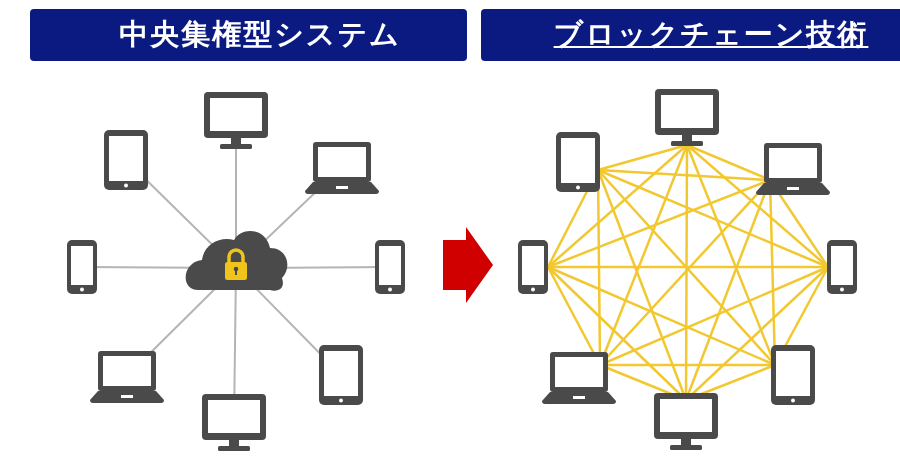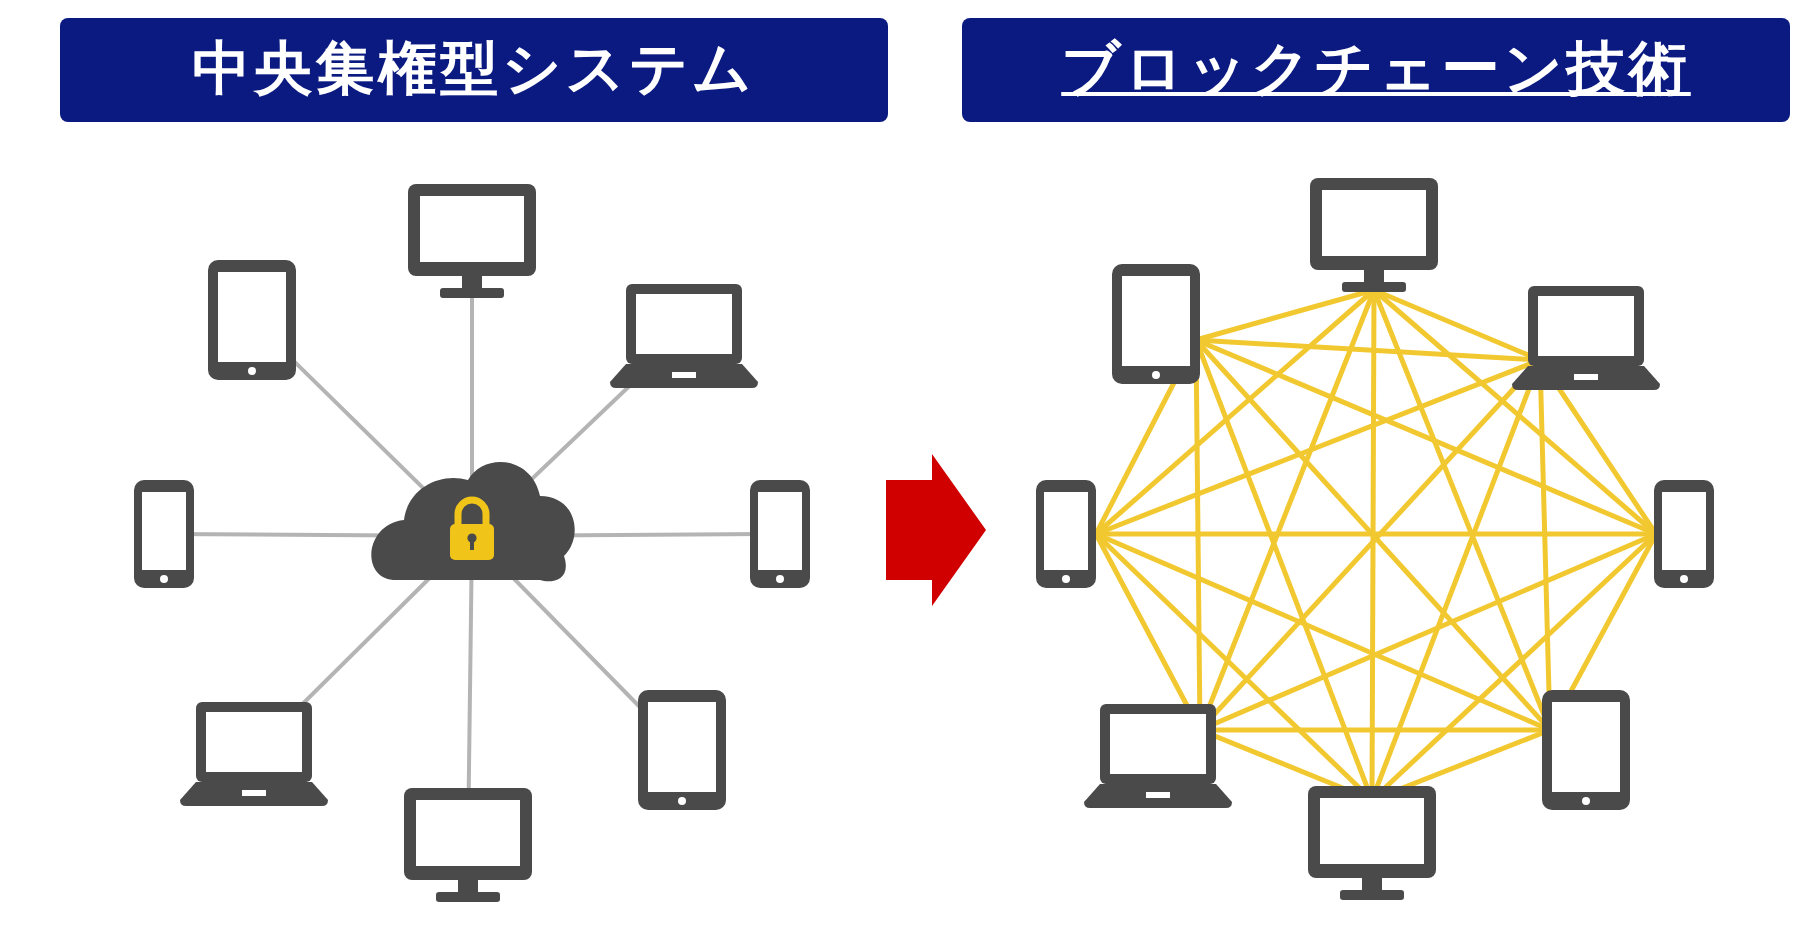--- a/index.html
+++ b/index.html
@@ -1,20 +1,20 @@
 <!DOCTYPE html>
 <html><head>
 <meta charset="utf-8">
 <style>
   html, body { margin:0; padding:0; background:#ffffff; }
   body { width:900px; height:473px; position:relative; overflow:hidden; font-family:"DejaVu Sans", sans-serif; }
   .banner {
     position:absolute; top:9px; height:52px; background:#0a1a80; border-radius:4px;
     color:#ffffff; font-weight:bold; font-size:29px; letter-spacing:2px;
-    display:flex; align-items:center; justify-content:center;
+    display:flex; align-items:center; justify-content:center;padding-left:23px;
   }
   #banner-left { left:30px; width:414px; }
   #banner-right { left:481px; width:414px;text-decoration:underline; }
   svg.diagram { position:absolute; left:0; top:0; }
 </style>
 </head>
 <body>
 
 <div class="banner" id="banner-left">中央集権型システム</div>
 <div class="banner" id="banner-right">ブロックチェーン技術</div>

